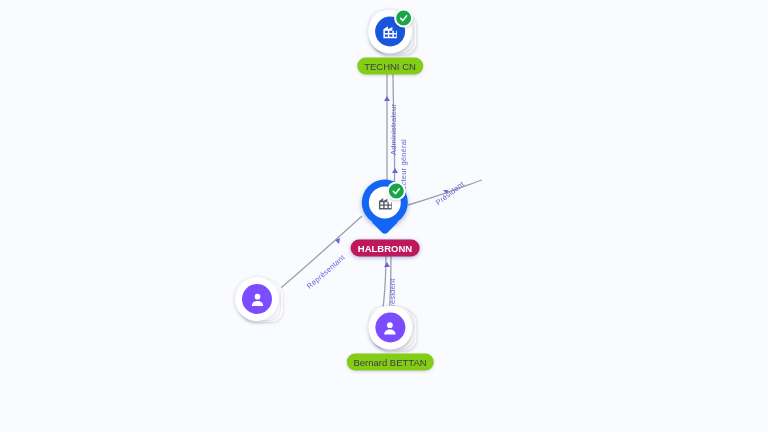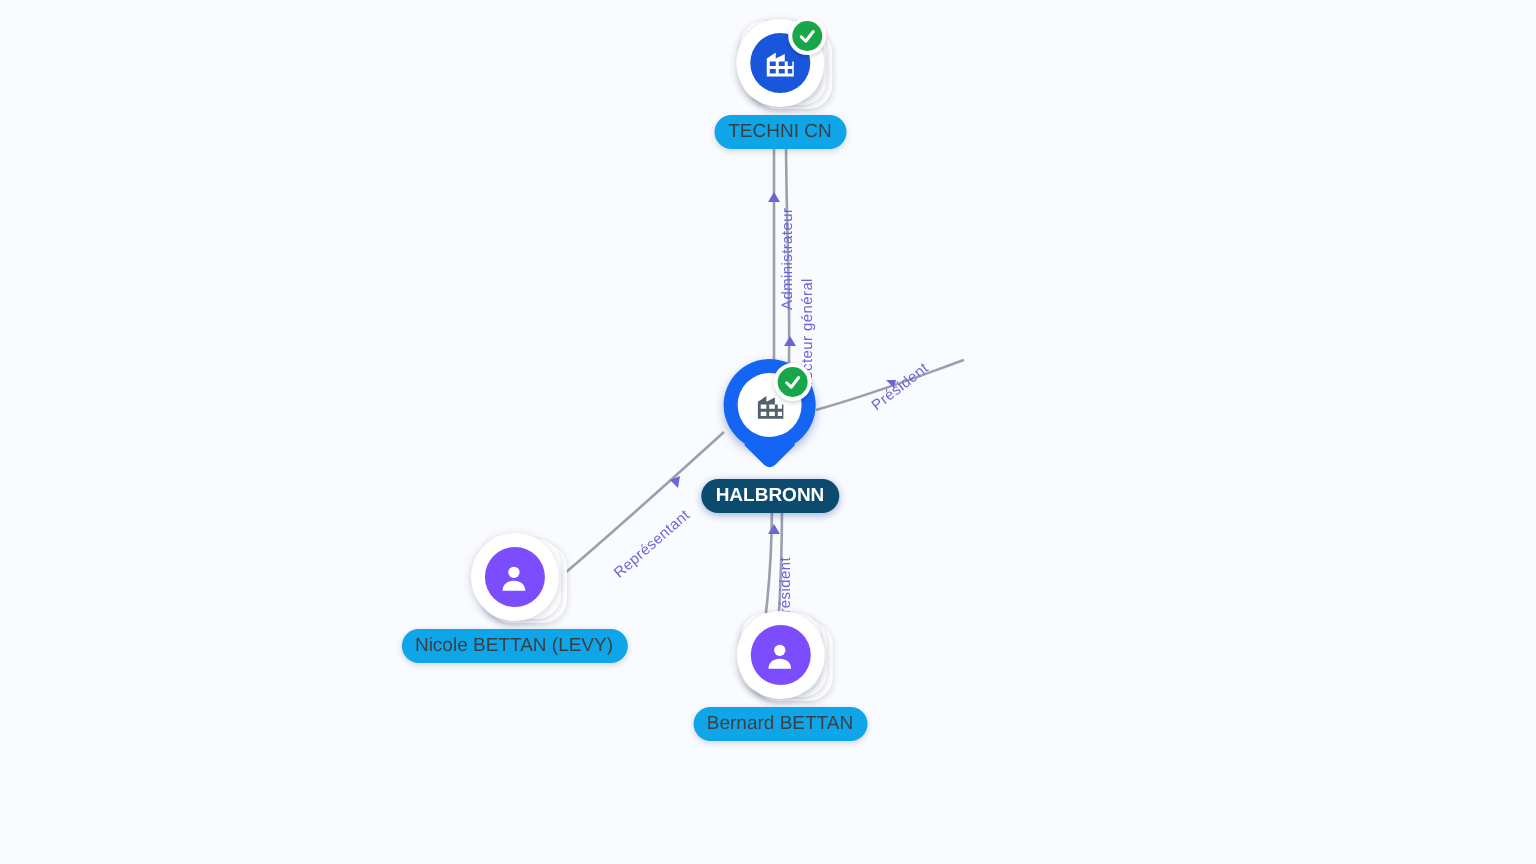--- a/index.html
+++ b/index.html
@@ -41,25 +41,25 @@
        background:#1565f5;box-shadow:0 2px 5px rgba(20,60,150,.35);}
   .pin:after{content:"";position:absolute;left:50%;top:34px;transform:translateX(-50%) rotate(45deg);
        width:18px;height:18px;background:#1565f5;border-radius:0 0 4px 0;}
   .pin-hole{position:absolute;left:7px;top:7px;width:32px;height:32px;border-radius:50%;
        background:#fff;display:flex;align-items:center;justify-content:center;z-index:2;}
 
   
   .label{
     margin-top:4px;white-space:nowrap;
     font-size:9.5px;color:#3c4043;text-align:center;
-    background:#0ea5e9;border-radius:9px;padding:3px 7px;
+    background:#84cc16;border-radius:9px;padding:3px 7px;
     box-shadow:0 1px 3px rgba(40,50,90,.20);
     display:inline-block;position:relative;left:50%;transform:translateX(-50%);
   }
-  .label.selected{background:#0c4a6e;color:#fff;font-weight:bold;
+  .label.selected{background:#be185d;color:#fff;font-weight:bold;
     box-shadow:0 1px 4px rgba(20,60,150,.40);}
 
   
   .edge-label{position:absolute;font-size:7.5px;color:#6b66d8;
     white-space:nowrap;transform-origin:0 0;letter-spacing:.2px;}
 </style>
 </head>
 <body>
 
 <div id="graph-canvas">
@@ -134,21 +134,20 @@
       <div class="stack s2"></div>
       <div class="disc">
         <div class="disc-inner person">
           <svg width="17" height="17" viewBox="0 0 24 24" fill="#fff">
             <circle cx="12" cy="8" r="4"></circle>
             <path d="M4 21c0-4.4 3.6-7 8-7s8 2.6 8 7H4z"></path>
           </svg>
         </div>
       </div>
     </div>
-    <div class="label">Nicole BETTAN (LEVY)</div>
   </div>
 
   <div class="node" style="left:390px;top:338px;">
     <div class="node-visual">
       <div class="stack s1"></div>
       <div class="stack s2"></div>
       <div class="stack s3"></div>
       <div class="disc">
         <div class="disc-inner person">
           <svg width="17" height="17" viewBox="0 0 24 24" fill="#fff">

